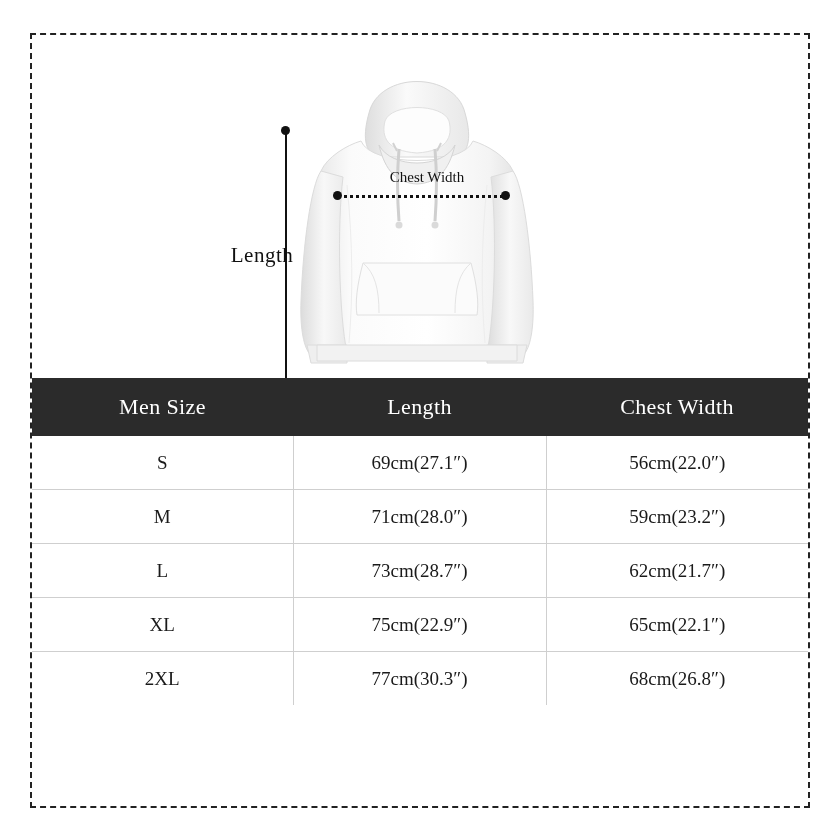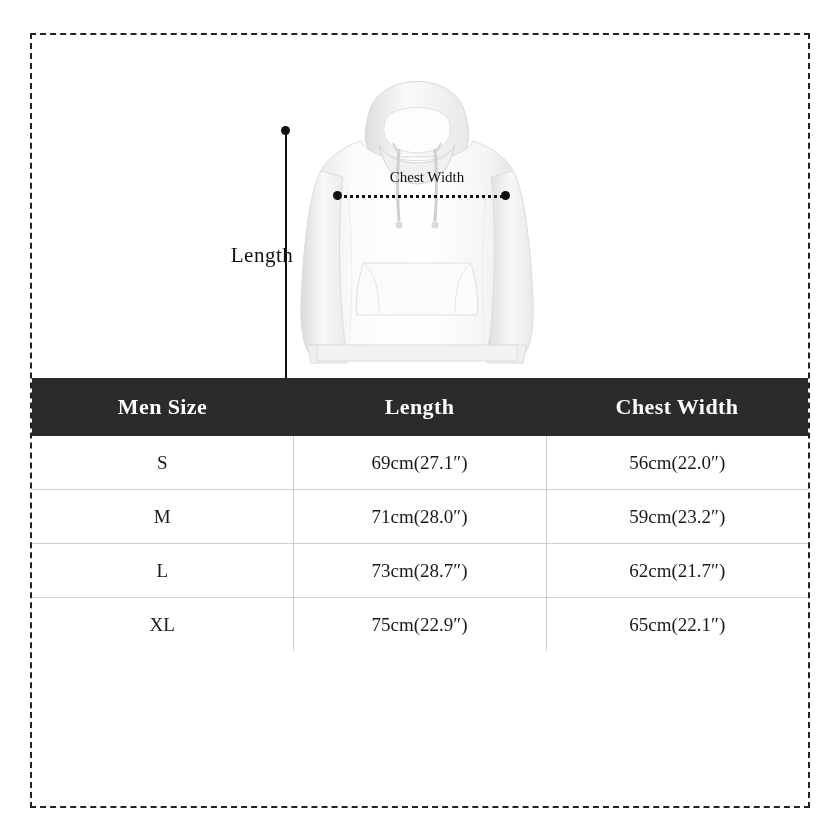--- a/index.html
+++ b/index.html
@@ -112,21 +112,21 @@
   }
   table.size-table {
     border-collapse: collapse;
     width: 776px;
     table-layout: fixed;
   }
   table.size-table th {
     background: #2b2b2b;
     color: #ffffff;
     font-size: 22px;
-    font-weight: bold;
+    font-weight: normal;
     height: 56px;
     text-align: center;
     border: none;
     letter-spacing: 0.4px;
     margin-top: 24px;
   }
   table.size-table td {
     height: 51px;
     text-align: center;
     font-size: 19px;
@@ -247,17 +247,22 @@
         <tr>
           <td>L</td>
           <td>73cm(28.7″)</td>
           <td>62cm(21.7″)</td>
         </tr>
         <tr>
           <td>XL</td>
           <td>75cm(22.9″)</td>
           <td>65cm(22.1″)</td>
         </tr>
+        <tr>
+          <td>2XL</td>
+          <td>77cm(30.3″)</td>
+          <td>68cm(26.8″)</td>
+        </tr>
       </tbody>
     </table>
   </div>
 
 </div>
 
 </body></html>

